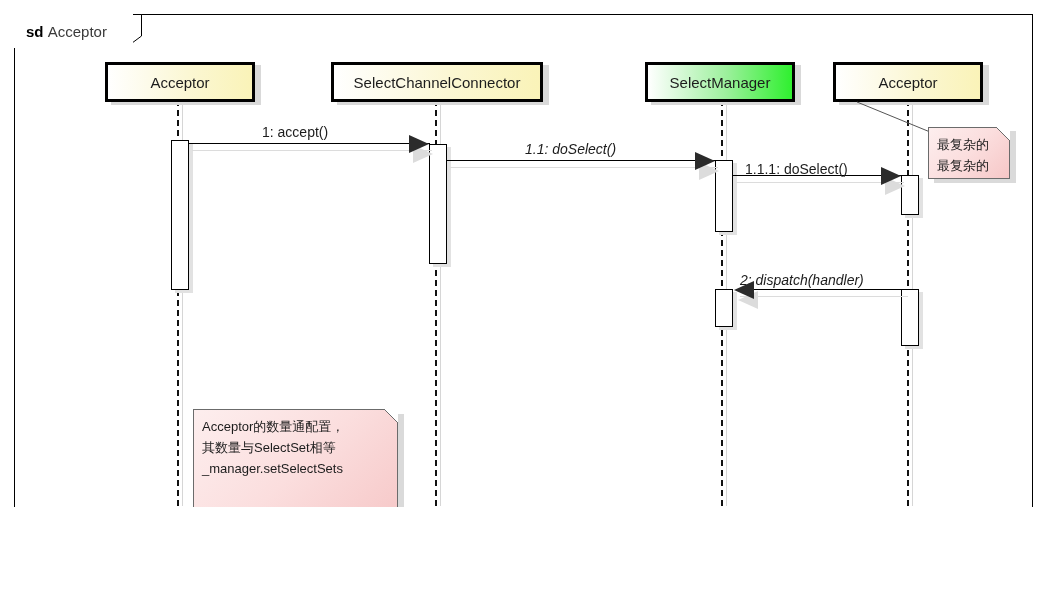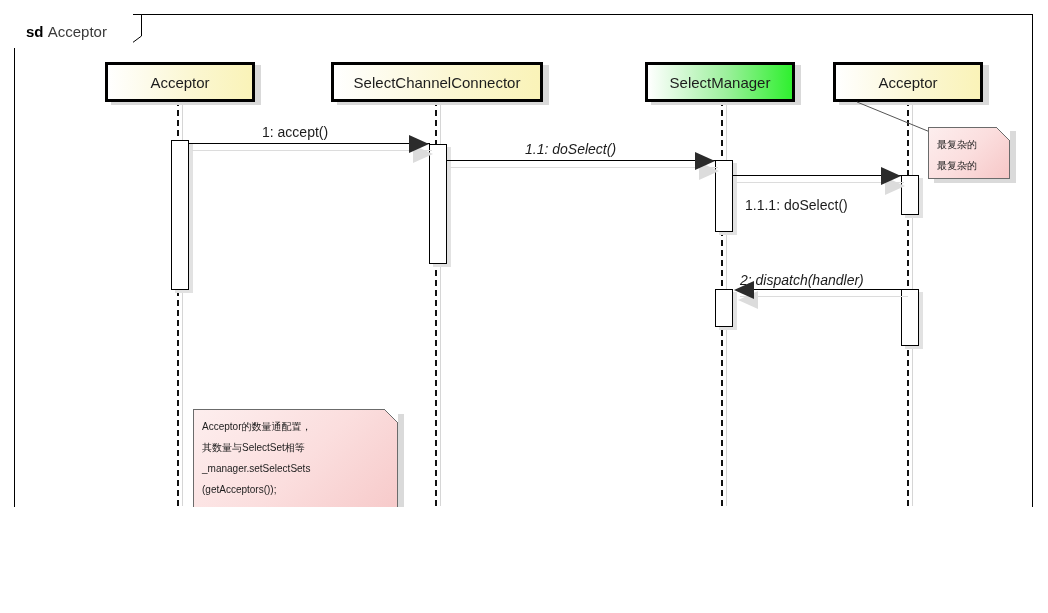--- a/index.html
+++ b/index.html
@@ -155,21 +155,21 @@
     border-right: 20px solid #dcdcdc;
     z-index: 7;
   }
 
   
   .note {
     position: absolute;
     box-sizing: border-box;
     border: 1px solid #6b6b6b;
     background: linear-gradient(135deg, #fdeeee 0%, #fbdede 50%, #f6c7c7 100%);
-    font-size: 10px;
+    font-size: 13px;
     color: #1c1c1c;
     line-height: 21px;
     padding: 6px 8px;
     z-index: 9;
   }
   .note-shadow {
     position: absolute;
     background: #dadada;
     z-index: 8;
   }
@@ -284,21 +284,21 @@
   <div class="msg-line" style="left:188px; top:143px; width:242px;"></div>
   <div class="arrow-head-shadow right" style="position:absolute; left:413px; top:145px;"></div>
   <div class="arrow-head right" style="left:409px; top:135px;"></div>
 
   <div class="msg-label" style="left:525px; top:141px;font-style:italic;">1.1: doSelect()</div>
   <div class="msg-line-shadow" style="left:450px; top:167px; width:268px;"></div>
   <div class="msg-line" style="left:446px; top:160px; width:270px;"></div>
   <div class="arrow-head-shadow right" style="position:absolute; left:699px; top:162px;"></div>
   <div class="arrow-head right" style="left:695px; top:152px;"></div>
 
-  <div class="msg-label" style="left:745px; top:161px;margin-top:36px;">1.1.1: doSelect()</div>
+  <div class="msg-label" style="left:745px; top:161px;">1.1.1: doSelect()</div>
   <div class="msg-line-shadow" style="left:736px; top:182px; width:168px;"></div>
   <div class="msg-line" style="left:732px; top:175px; width:170px;"></div>
   <div class="arrow-head-shadow right" style="position:absolute; left:885px; top:177px;"></div>
   <div class="arrow-head right" style="left:881px; top:167px;"></div>
 
   <div class="msg-label" style="left:740px; top:272px;font-style:italic;">2: dispatch(handler)</div>
   <div class="msg-line-shadow" style="left:740px; top:296px; width:168px;"></div>
   <div class="msg-line" style="left:736px; top:289px; width:170px;"></div>
   <div class="arrow-head-shadow left" style="position:absolute; left:738px; top:291px;"></div>
   <div class="arrow-head left" style="left:734px; top:281px;"></div>
@@ -314,21 +314,20 @@
   <div class="note-fold" style="left:996px; top:127px;"></div>
   <svg class="note-fold-line" style="left:995px; top:126px;" width="16" height="16" viewBox="0 0 16 16">
     <path d="M1,1 L15,15" stroke="#6b6b6b" stroke-width="1" fill="none"></path>
   </svg>
 
   <div class="note-shadow" style="left:199px; top:414px; width:205px; height:122px;"></div>
   <div class="note" style="left:193px; top:409px; width:205px; height:122px;">
     <span class="note-line">Acceptor的数量通配置，</span>
     <span class="note-line">其数量与SelectSet相等</span>
     <span class="note-line">_manager.setSelectSets</span>
-    <span class="note-line">(getAcceptors());</span>
   </div>
   <div class="note-fold" style="left:384px; top:409px;"></div>
   <svg class="note-fold-line" style="left:383px; top:408px;" width="16" height="16" viewBox="0 0 16 16">
     <path d="M1,1 L15,15" stroke="#6b6b6b" stroke-width="1" fill="none"></path>
   </svg>
 
   <svg class="watermark" style="left:942px; top:565px;" width="46" height="44" viewBox="0 0 46 44">
     <path d="M30,6 C16,3 4,11 4,22 C4,32 13,40 24,40 C33,40 41,34 43,26" stroke="#3aa6e0" stroke-width="3.2" fill="none" stroke-linecap="round"></path>
     <path d="M30,14 C21,12 13,17 13,24 C13,30 19,35 26,35" stroke="#7fc9ee" stroke-width="2.6" fill="none" stroke-linecap="round"></path>
     <path d="M31,21 C26,20 21,23 21,27" stroke="#bfe2f7" stroke-width="2.2" fill="none" stroke-linecap="round"></path>

